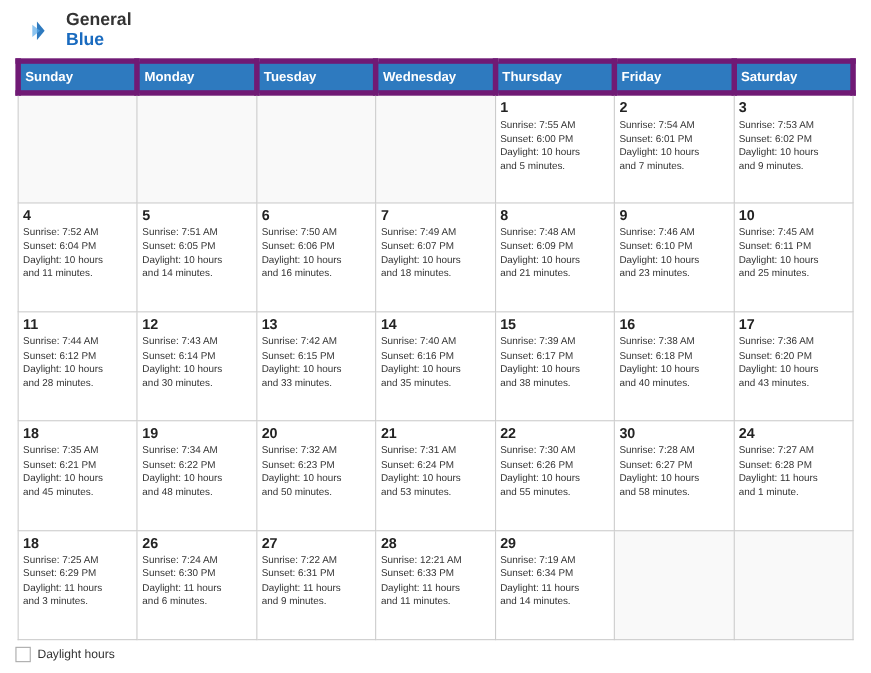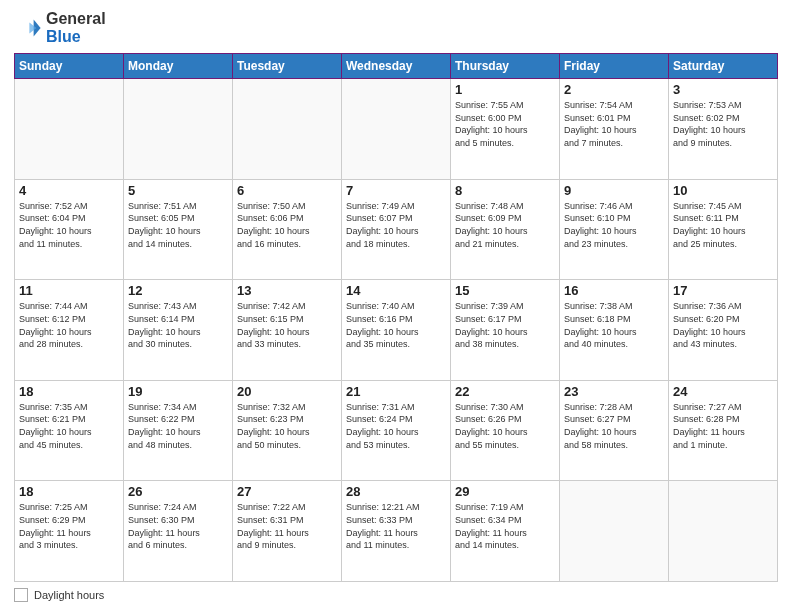--- a/index.html
+++ b/index.html
@@ -19,21 +19,21 @@
     }
     .header {
       display: flex;
       justify-content: space-between;
       align-items: flex-start;
       margin-bottom: 8px;
     }
     .logo {
       display: flex;
       align-items: center;
-      gap: 4px;
+      gap: 18px;
     }
     .logo-text {
       display: flex;
       flex-direction: column;
       line-height: 1.1;
     }
     .logo-general {
       font-size: 16px;
       font-weight: bold;
       color: #333;
@@ -65,21 +65,21 @@
       width: 100%;
       table-layout: fixed;
     }
     .calendar th {
       background: #2e7abf;
       color: #fff;
       font-size: 12px;
       font-weight: bold;
       padding: 5px 4px;
       text-align: left;
-      border: 1px solid #701a75;
+      border: 5px solid #701a75;
     }
     .calendar td {
       border: 1px solid #ccc;
       vertical-align: top;
       padding: 3px 4px;
       font-size: 9.5px;
       color: #333;
       height: 82px;
     }
     .calendar td.empty {
@@ -303,21 +303,21 @@
 and 53 minutes.</div>
           </td>
           <td>
             <span class="day-number">22</span>
             <div class="day-info" style="white-space: pre-line;">Sunrise: 7:30 AM
 Sunset: 6:26 PM
 Daylight: 10 hours
 and 55 minutes.</div>
           </td>
           <td>
-            <span class="day-number">23</span>
+            <span class="day-number">30</span>
             <div class="day-info" style="white-space: pre-line;">Sunrise: 7:28 AM
 Sunset: 6:27 PM
 Daylight: 10 hours
 and 58 minutes.</div>
           </td>
           <td>
             <span class="day-number">24</span>
             <div class="day-info" style="white-space: pre-line;">Sunrise: 7:27 AM
 Sunset: 6:28 PM
 Daylight: 11 hours

